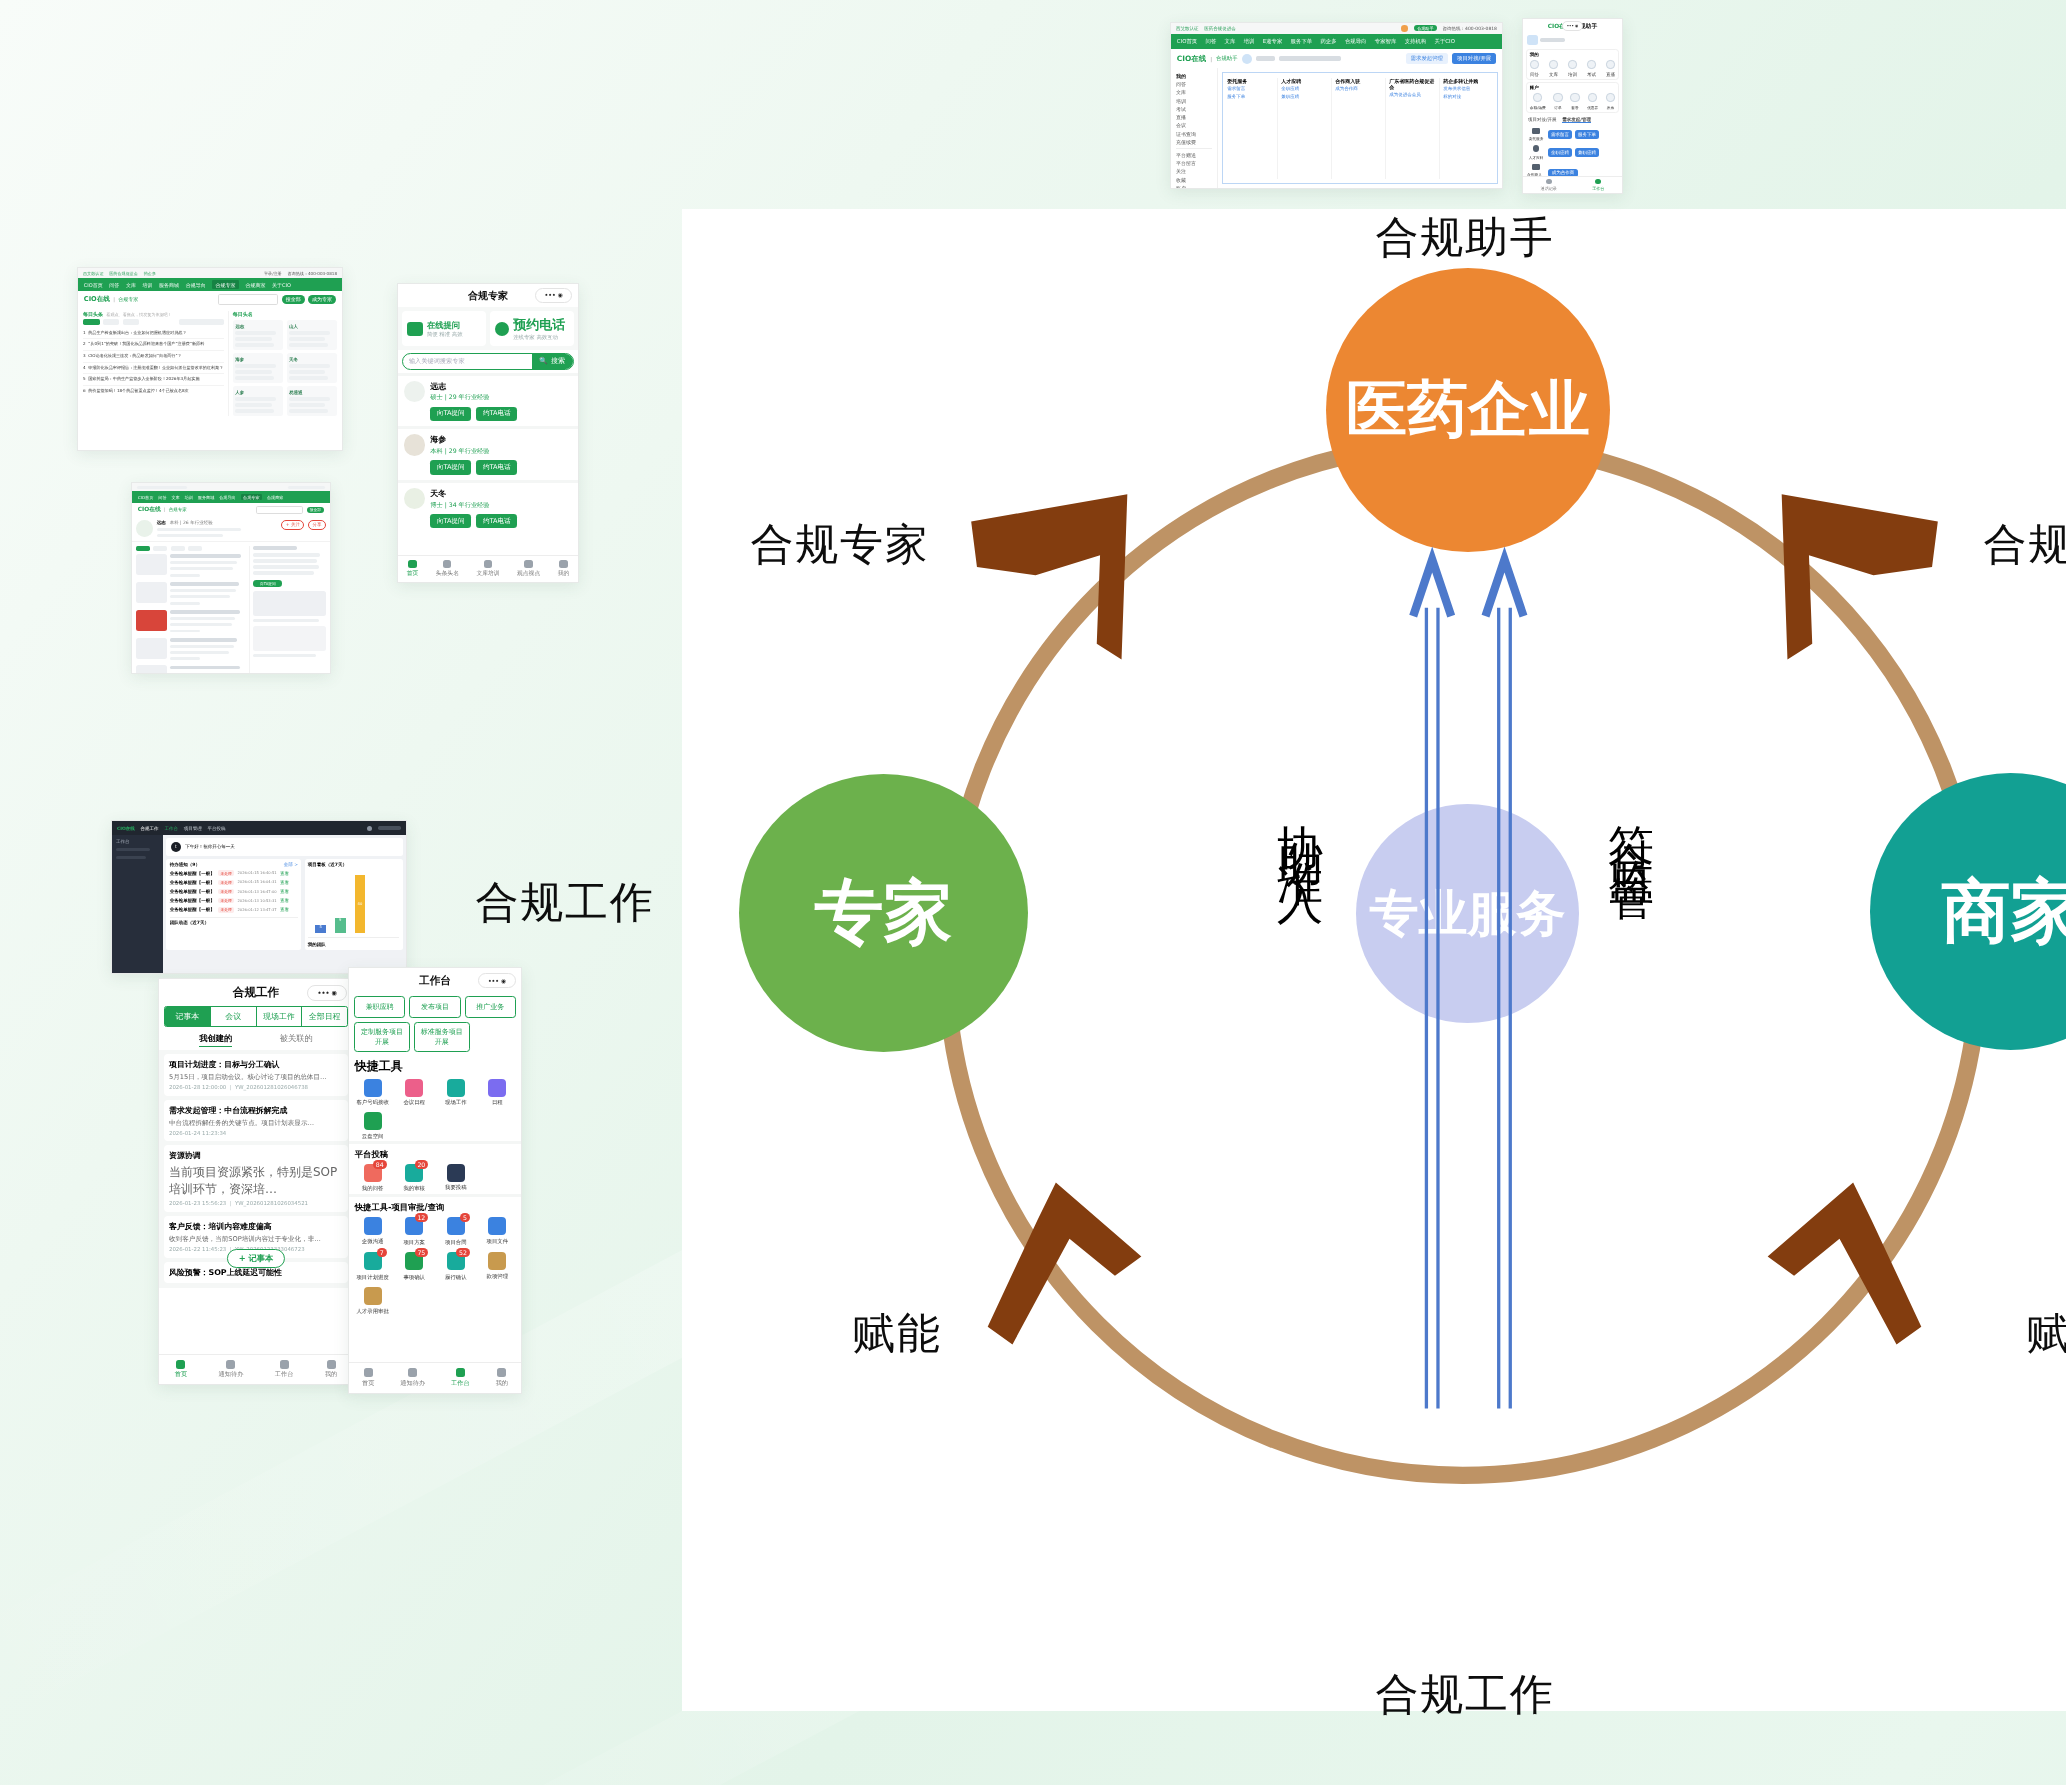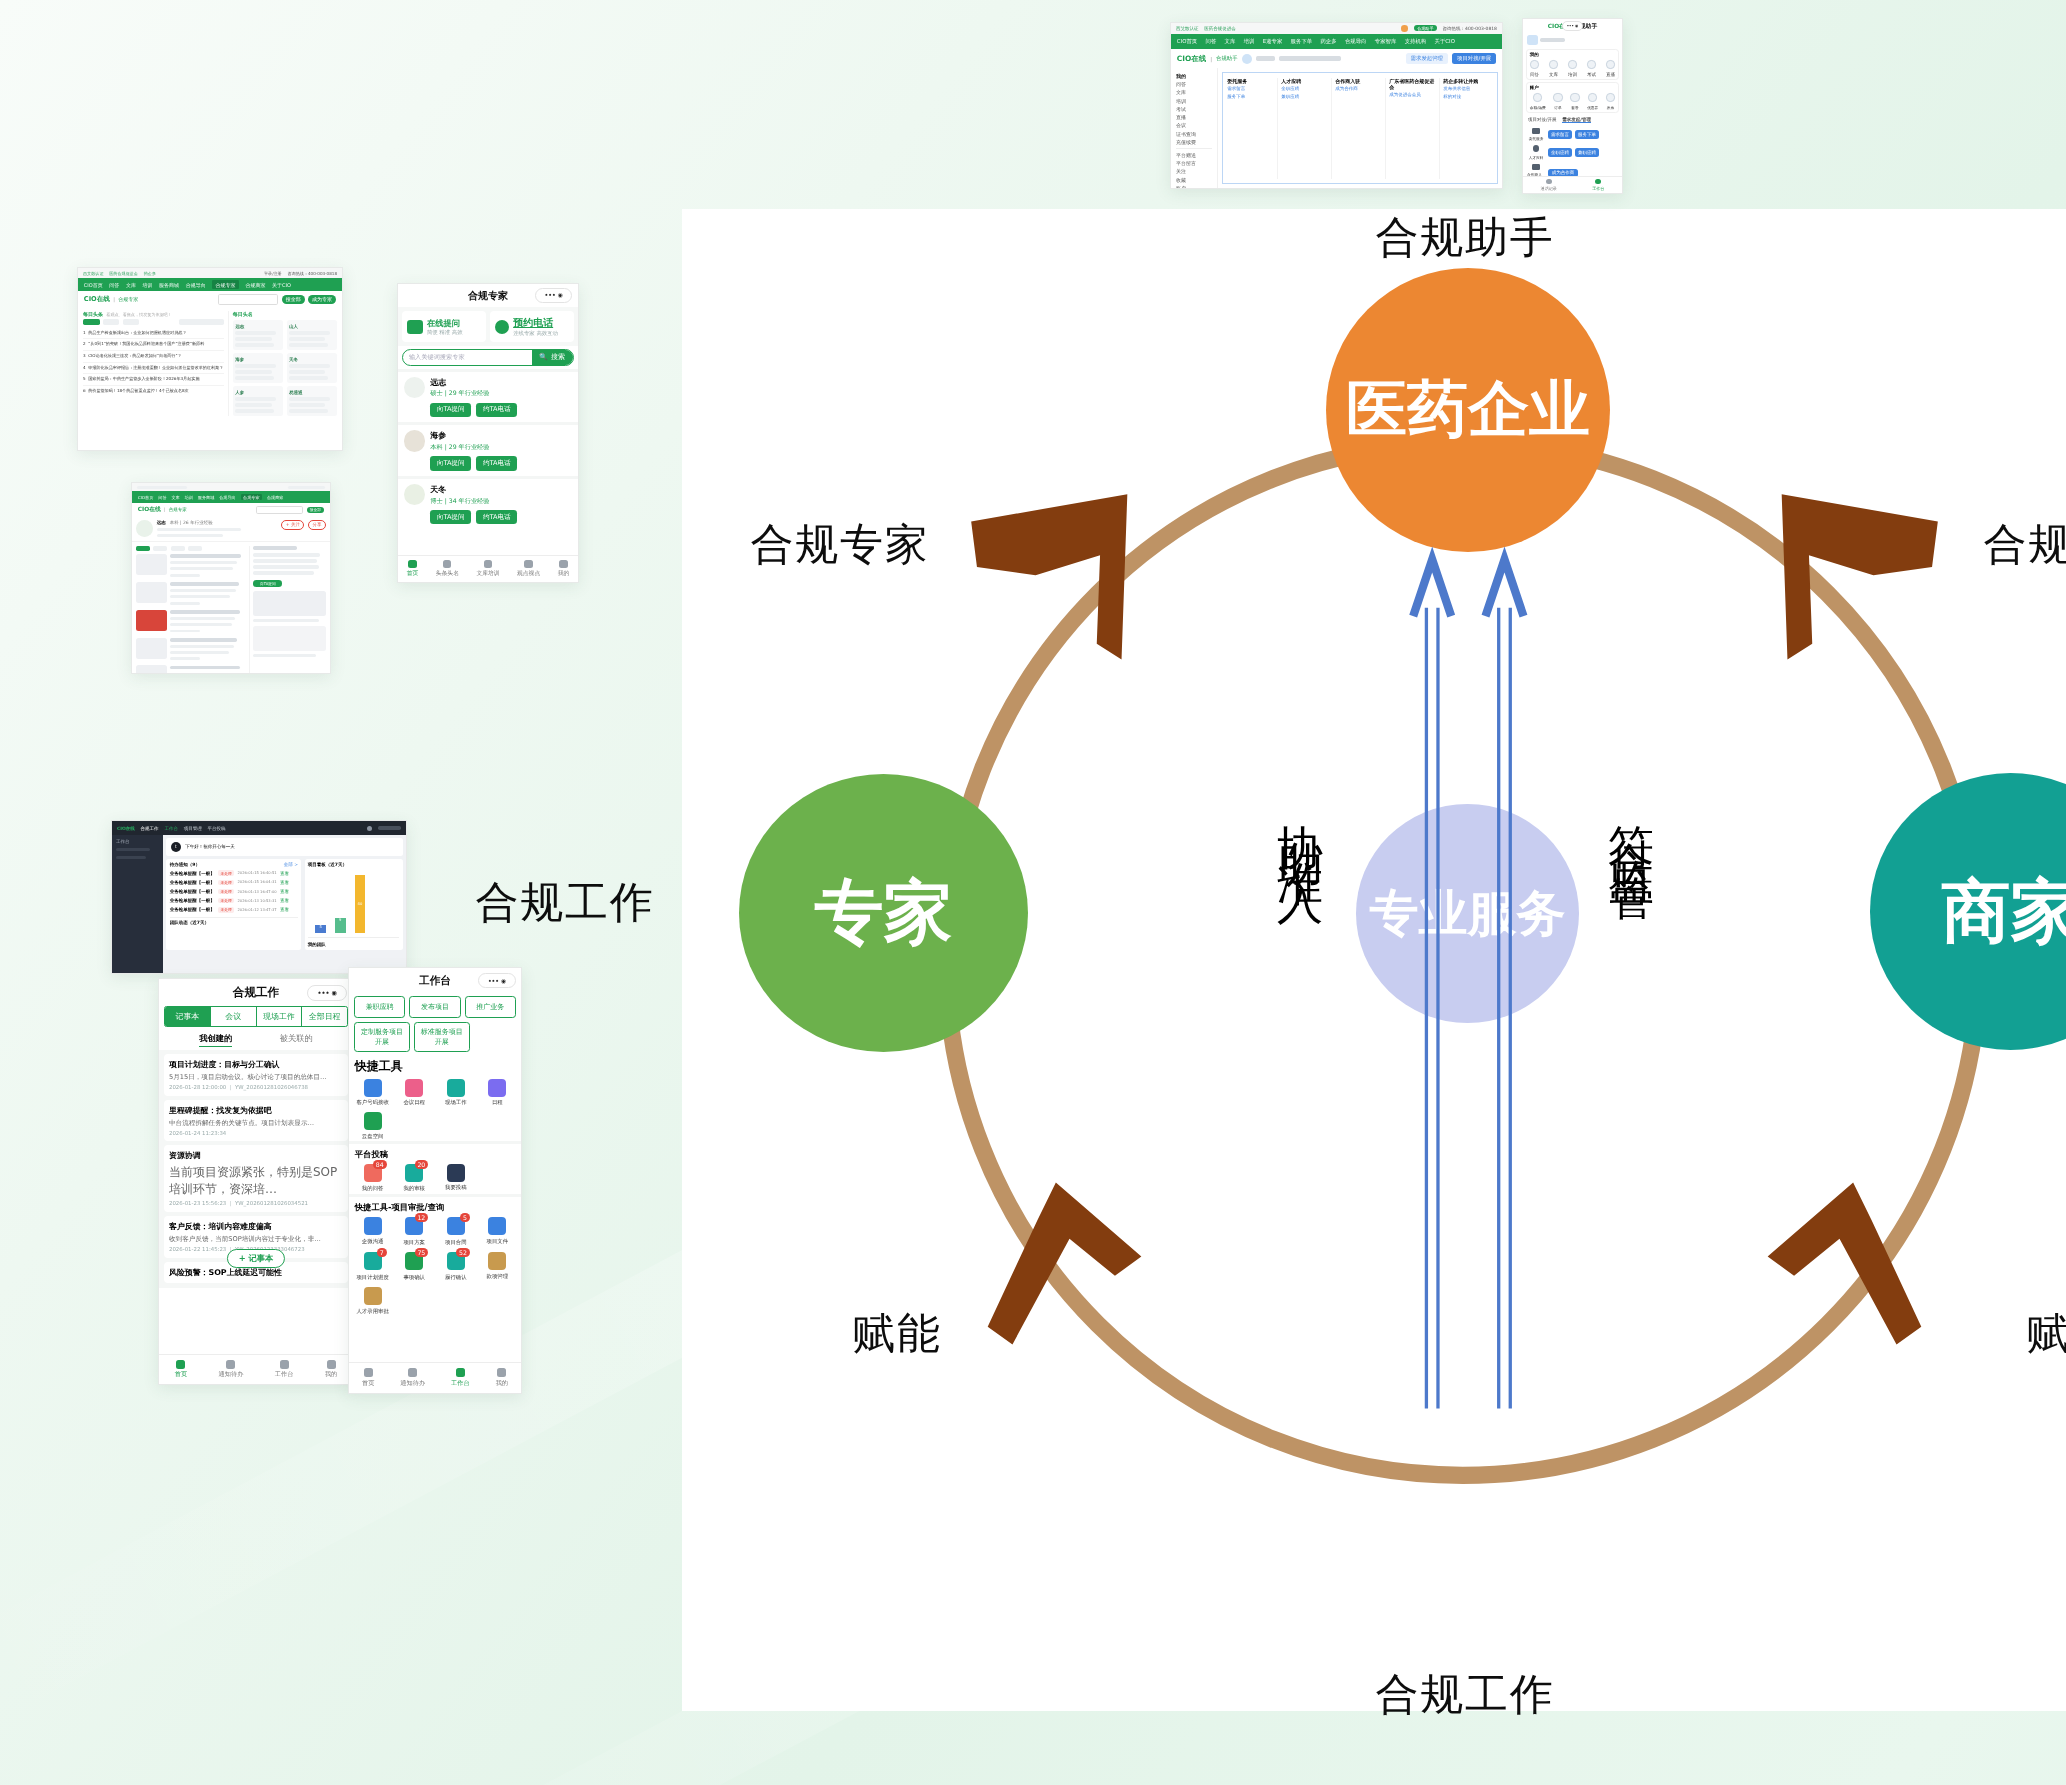--- a/index.html
+++ b/index.html
@@ -418,21 +418,21 @@
       <span>合规专家</span>
       <span class="pill" style="width:35px;height:12.4px;font-size:5.8px;right:5.8px;">••• ◉</span>
     </div>
     <div style="display:flex;gap:4.1px;padding:4.1px;background:#f6f8f7;">
       <div style="flex:1;background:#fff;border-radius:4.1px;padding:5px;display:flex;gap:4.1px;align-items:center;">
         <span class="ico" style="width:15.7px;height:14px;background:#1fa052;border-radius:3.3px;"></span>
         <div><b style="color:#1fa052;font-size:8.3px;">在线提问</b><div style="color:#9aa;font-size:5.4px;">简便 精准 高效</div></div>
       </div>
       <div style="flex:1;background:#fff;border-radius:4.1px;padding:5px;display:flex;gap:4.1px;align-items:center;">
         <span class="ico" style="width:14px;height:14px;background:#1fa052;border-radius:50%;"></span>
-        <div><b style="color:#1fa052;font-size:10px;text-decoration:underline;">预约电话</b><div style="color:#9aa;font-size:5.4px;">连线专家 高效互动</div></div>
+        <div><b style="color:#1fa052;font-size:13px;">预约电话</b><div style="color:#9aa;font-size:5.4px;">连线专家 高效互动</div></div>
       </div>
     </div>
     <div style="display:flex;margin:2.5px 4.1px;border:0.8px solid #1fa052;border-radius:413px;overflow:hidden;">
       <span style="flex:1;color:#aab;padding:3.3px 5.8px;font-size:6.2px;">输入关键词搜索专家</span>
       <span class="greenbtn" style="width:41px;border-radius:0;display:flex;align-items:center;justify-content:center;gap:2.5px;font-size:7px;">
           <span>🔍</span>
           <span>搜索</span>
         </span>
     </div>
     <div style="border-top:3.3px solid #f4f6f5;padding:5px 5.8px;display:flex;gap:5px;align-items:flex-start;">
@@ -582,21 +582,21 @@
       <span style="font-weight:bold;border-bottom:1.7px solid #1fa052;padding-bottom:2.5px;">我创建的</span>
       <span style="color:#777;font-family:Liberation Serif, serif;">被关联的</span>
     </div>
     <div style="background:#f5f7f6;padding:4.1px 5px;">
       <div style="background:#fff;border-radius:4.1px;padding:5px;margin-bottom:4.1px;">
         <b style="font-size:7.9px;">项目计划进度：目标与分工确认</b>
         <div style="color:#666;font-size:6.6px;margin-top:2.5px;">5月15日，项目启动会议。核心讨论了项目的总体目…</div>
         <div style="color:#9aa;font-size:5.4px;margin-top:2.5px;">2026-01-28 12:00:00 ｜ YW_202601281026046738</div>
       </div>
       <div style="background:#fff;border-radius:4.1px;padding:5px;margin-bottom:4.1px;">
-        <b style="font-size:7.9px;">里程碑提醒：找发复为依据吧</b>
+        <b style="font-size:7.9px;">需求发起管理：中台流程拆解完成</b>
         <div style="color:#666;font-size:6.6px;margin-top:2.5px;">中台流程拆解任务的关键节点。项目计划表显示…</div>
         <div style="color:#9aa;font-size:5.4px;margin-top:2.5px;">2026-01-24 11:23:34</div>
       </div>
       <div style="background:#fff;border-radius:4.1px;padding:5px;margin-bottom:4.1px;">
         <b style="font-size:7.9px;">资源协调</b>
         <div style="color:#666;font-size:12px;margin-top:2.5px;">当前项目资源紧张，特别是SOP培训环节，资深培…</div>
         <div style="color:#9aa;font-size:5.4px;margin-top:2.5px;">2026-01-23 15:56:23 ｜ YW_202601281026034521</div>
       </div>
       <div style="background:#fff;border-radius:4.1px;padding:5px;position:relative;">
         <b style="font-size:7.9px;">客户反馈：培训内容难度偏高</b>

